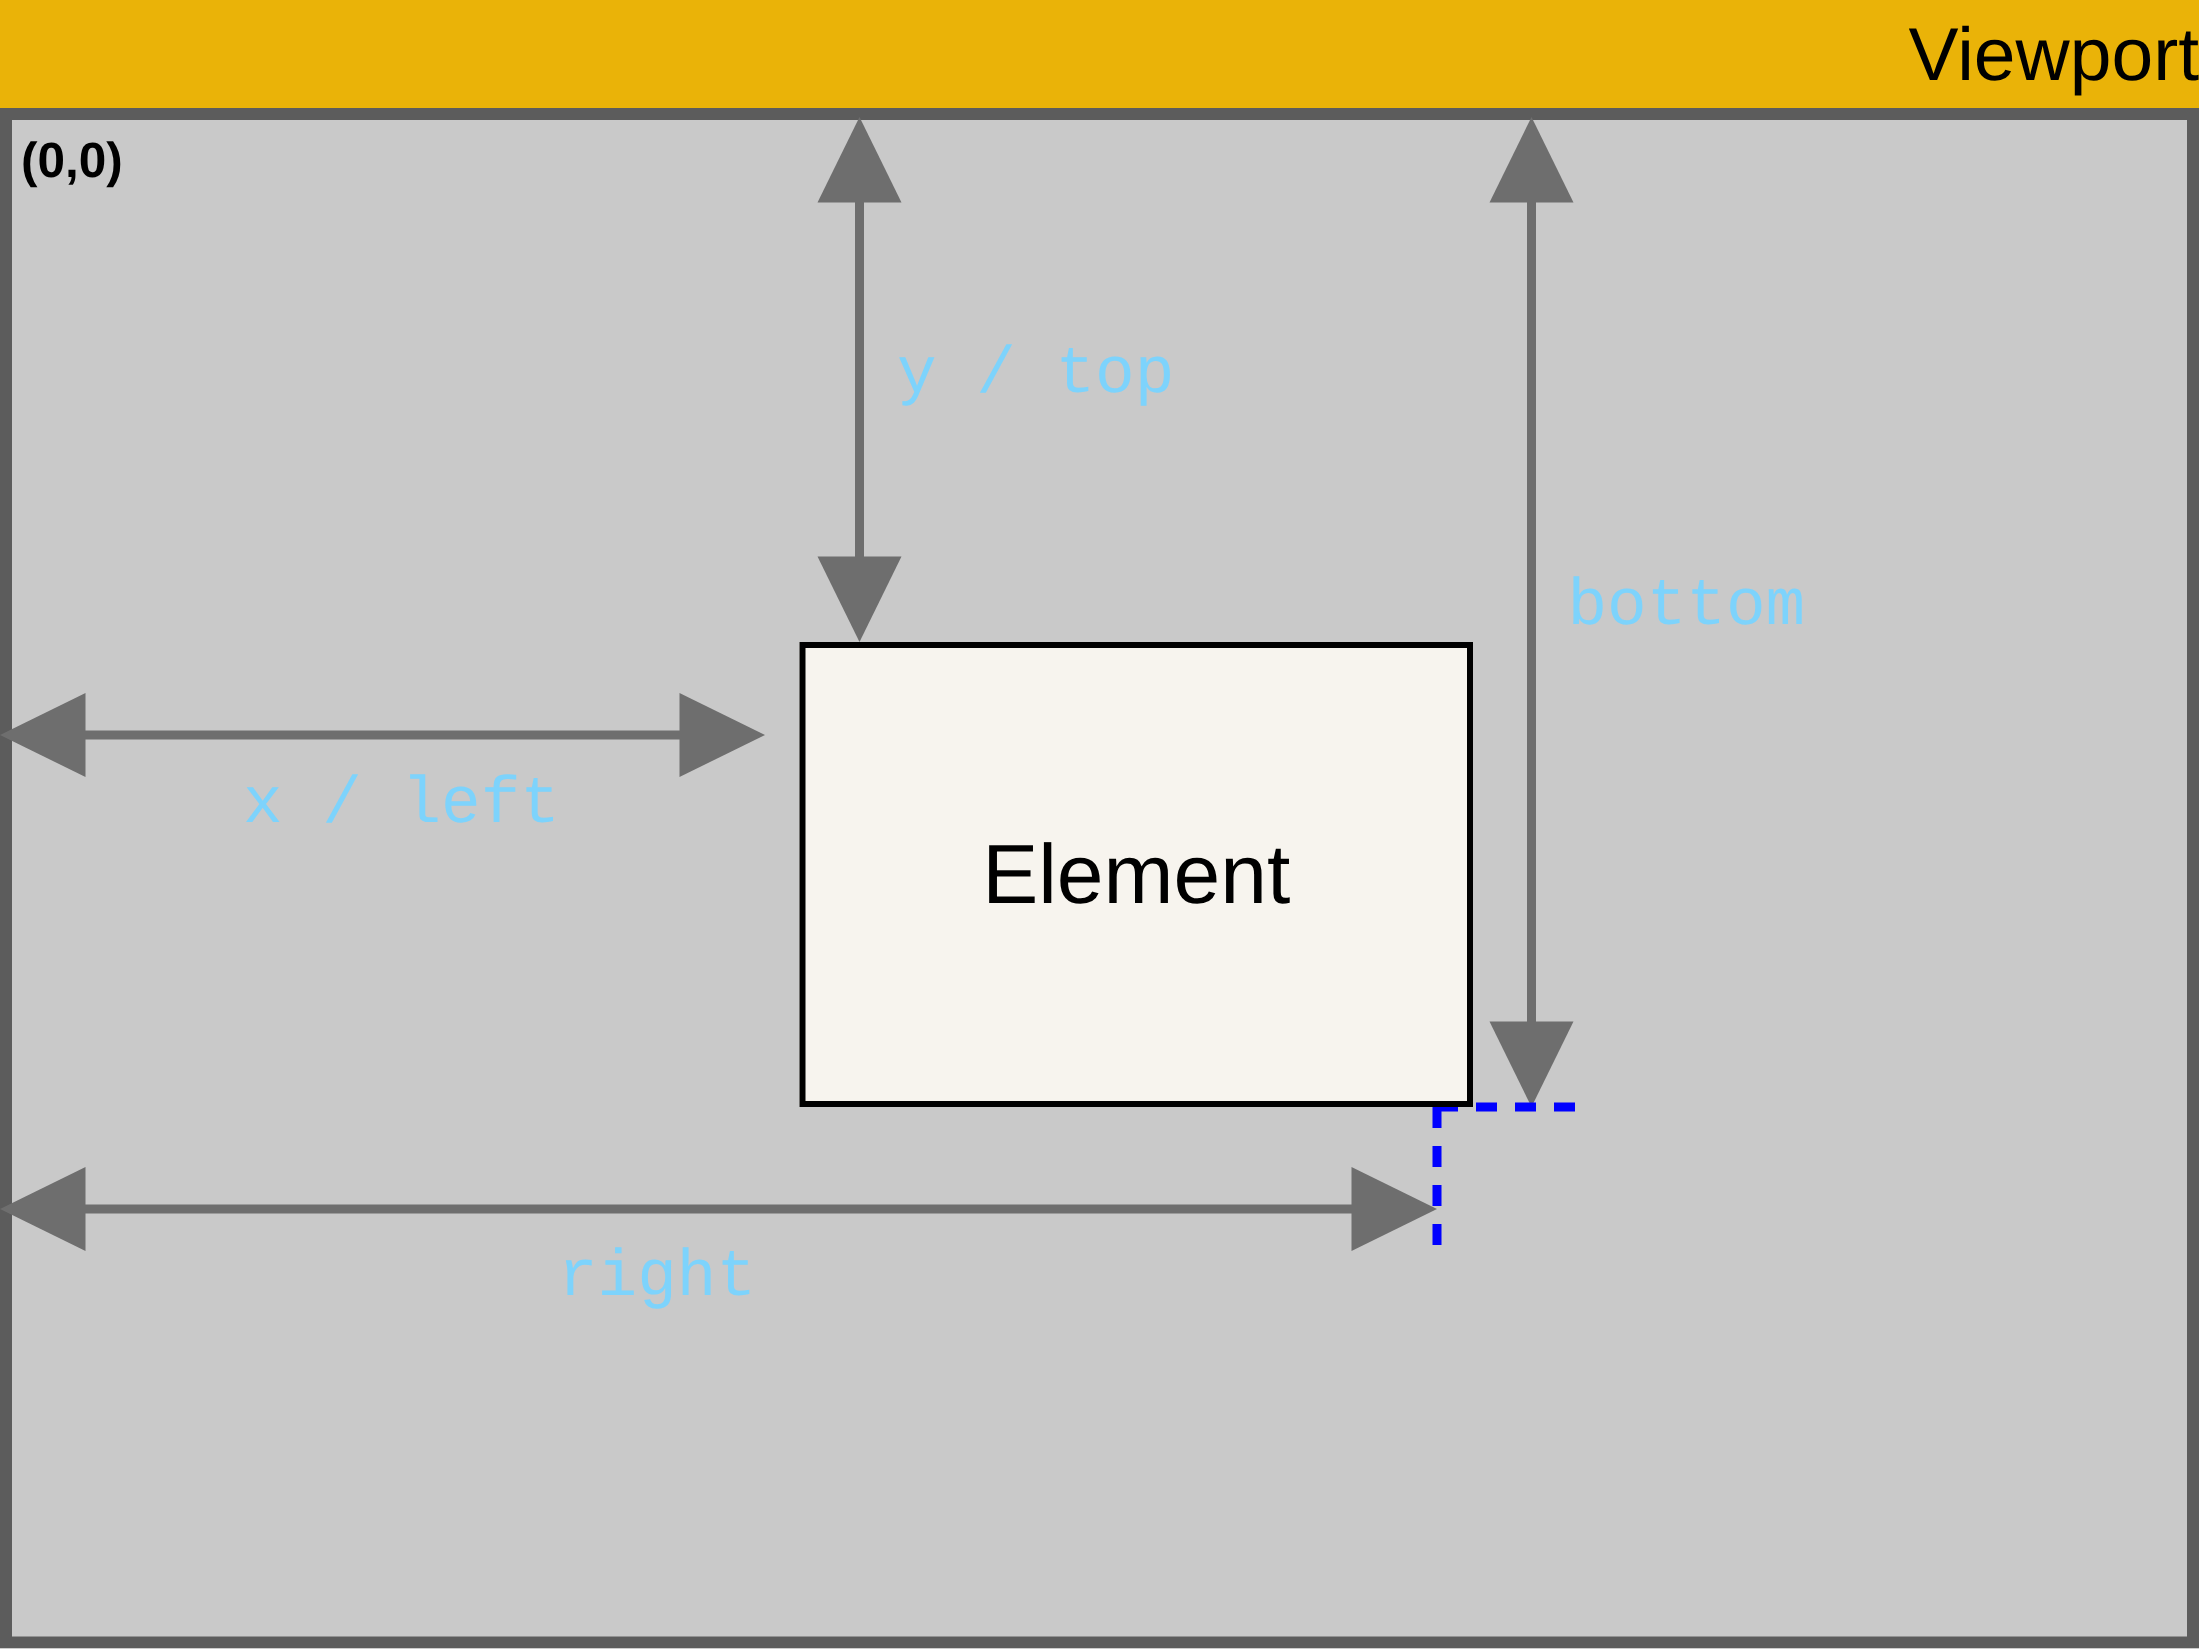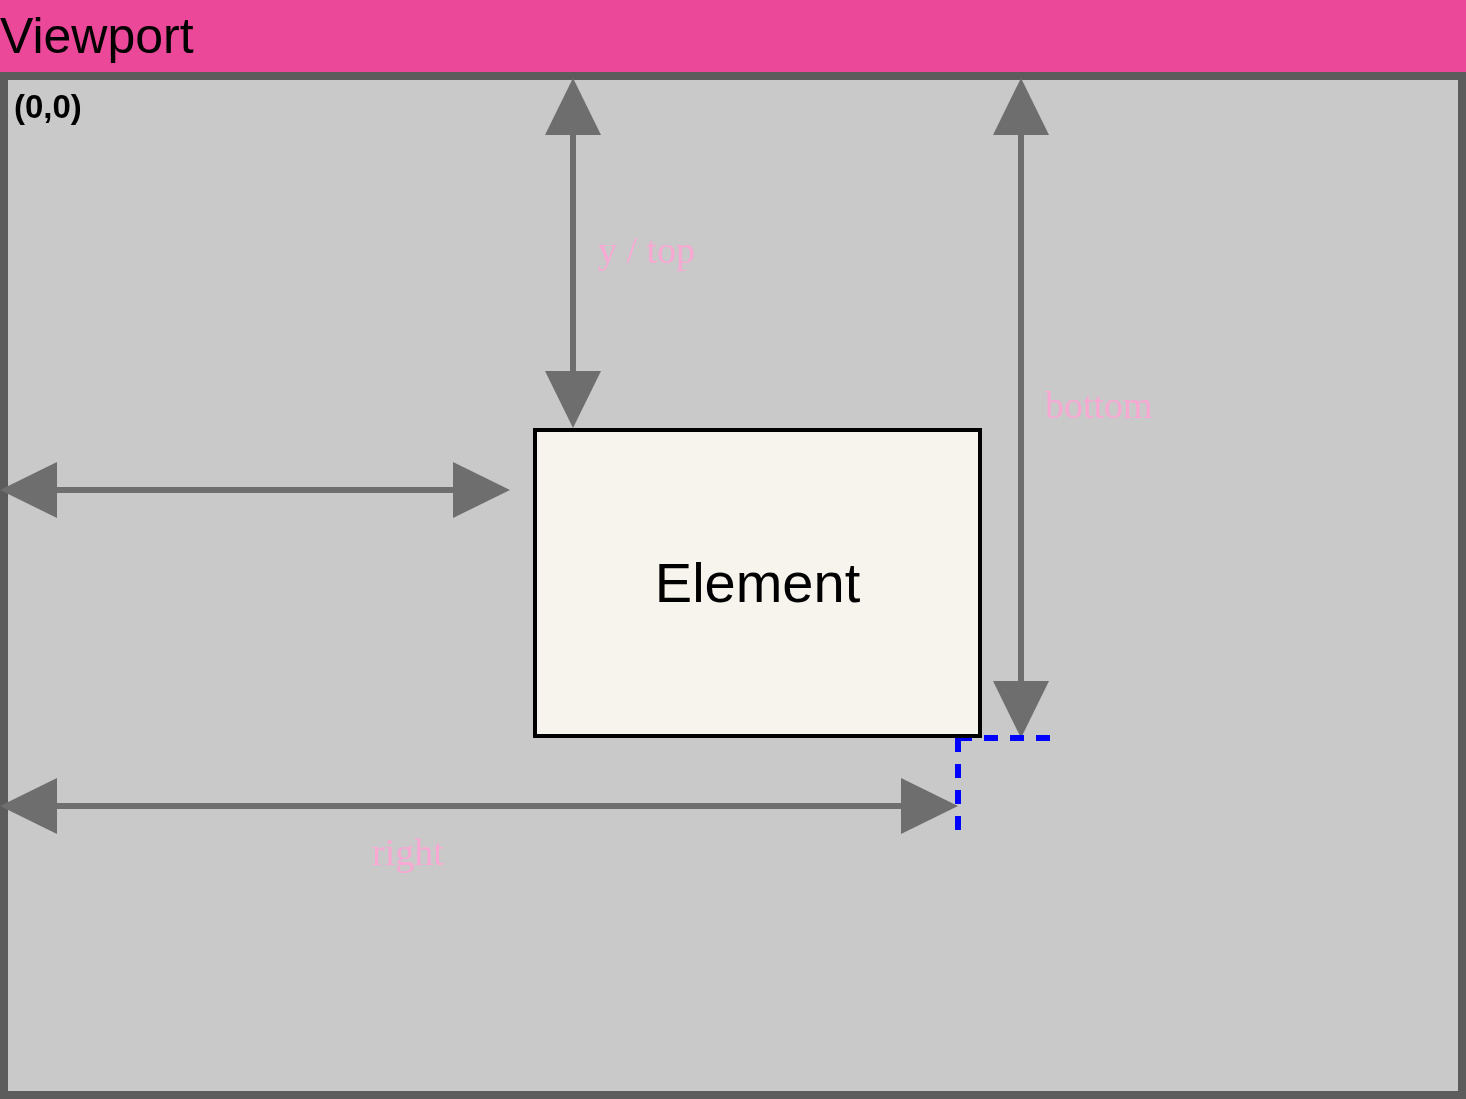--- a/index.html
+++ b/index.html
@@ -19,24 +19,24 @@
     background: #5c5c5c;
   }
 
   
   .header-band {
     position: absolute;
     left: 0;
     top: 0;
     width: 1466px;
     height: 72px;
-    background: #ec4899;
+    background: #eab308;
     display: flex;
     align-items: center;
-    justify-content: flex-start;
+    justify-content: flex-end;
   }
   .header-title {
     font-family: "Liberation Sans", sans-serif;
     font-size: 50px;
     line-height: 50px;
     color: #000000;
     letter-spacing: 0px;
     white-space: nowrap;
   }
 
@@ -90,24 +90,24 @@
     font-family: "Liberation Sans", sans-serif;
     font-size: 56px;
     line-height: 56px;
     color: #000000;
     white-space: nowrap;
   }
 
   
   .measure-label {
     position: absolute;
-    font-family: Liberation Serif, serif;
-    font-size: 38px;
+    font-family: Liberation Mono, monospace;
+    font-size: 44px;
     line-height: 38px;
-    color: #f9a8d4;
+    color: #7dd3fc;
     white-space: nowrap;
   }
   .label-ytop    { left: 598px; top: 231px; }
   .label-bottom  { left: 1045px; top: 386px; }
   .label-xleft   { left: 162px;  top: 518px; }
   .label-right   { left: 372px;  top: 833px; }
 </style>
 </head>
 <body>
 
@@ -157,15 +157,16 @@
       <line x1="958" y1="738" x2="958" y2="842" stroke="#0000ff" stroke-width="6" stroke-dasharray="14 12"></line>
     </g>
   </svg>
 
   <div class="element-box">
     <div class="element-label">Element</div>
   </div>
 
   <div class="measure-label label-ytop">y / top</div>
   <div class="measure-label label-bottom">bottom</div>
+  <div class="measure-label label-xleft">x / left</div>
   <div class="measure-label label-right">right</div>
 
 </div>
 
 </body></html>

